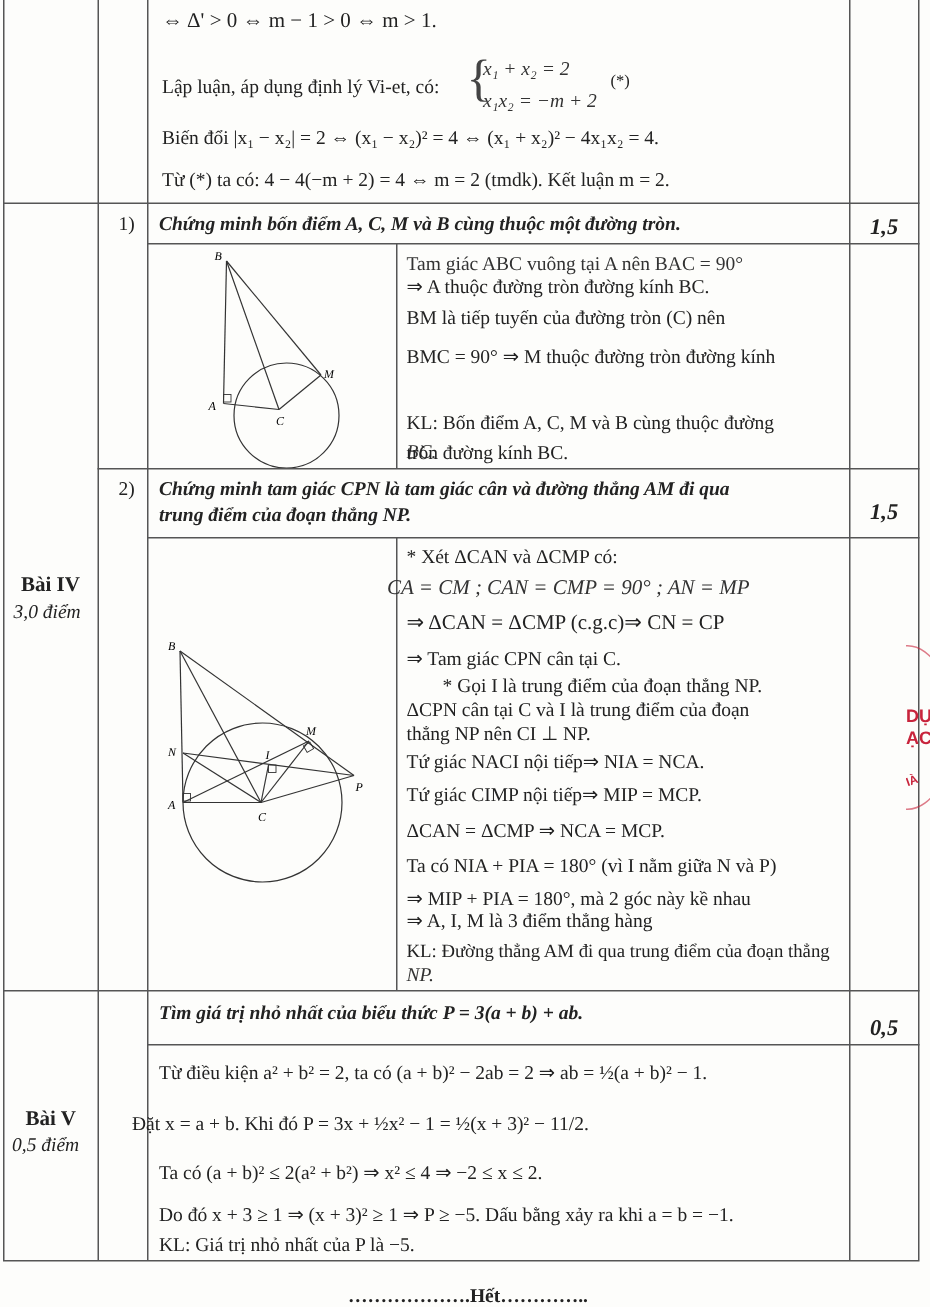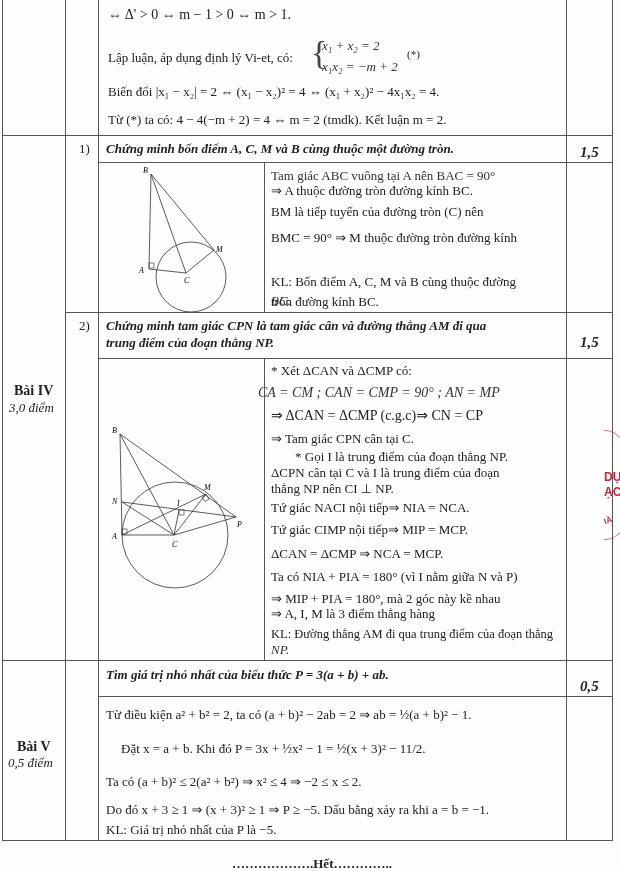--- a/index.html
+++ b/index.html
@@ -121,21 +121,21 @@
 <div class="t" style="left:271px;top:627px;font-size:12.5px;">KL: Đường thẳng AM đi qua trung điểm của đoạn thẳng</div>
 <div class="t m" style="left:271px;top:642px;">NP.</div>
 
 <div class="t b" style="left:17px;top:738px;font-size:14px;">Bài V</div>
 <div class="t it" style="left:8px;top:755px;">0,5 điểm</div>
 
 <div class="t bi" style="left:106px;top:667px;">Tìm giá trị nhỏ nhất của biểu thức P = 3(a + b) + ab.</div>
 <div class="t score" style="left:580px;top:677px;">0,5</div>
 
 <div class="t" style="left:106px;top:707px;">Từ điều kiện a² + b² = 2, ta có (a + b)² − 2ab = 2 ⇒ ab = ½(a + b)² − 1.</div>
-<div class="t" style="left:121px;top:741px;">Đặt x = a + b. Khi đó P = 3x + ½x² − 1 = ½(x + 3)² − 11/2.</div>
+<div class="t" style="left:88px;top:741px;">Đặt x = a + b. Khi đó P = 3x + ½x² − 1 = ½(x + 3)² − 11/2.</div>
 <div class="t" style="left:106px;top:774px;">Ta có (a + b)² ≤ 2(a² + b²) ⇒ x² ≤ 4 ⇒ −2 ≤ x ≤ 2.</div>
 <div class="t" style="left:106px;top:802px;">Do đó x + 3 ≥ 1 ⇒ (x + 3)² ≥ 1 ⇒ P ≥ −5. Dấu bằng xảy ra khi a = b = −1.</div>
 <div class="t" style="left:106px;top:822px;">KL: Giá trị nhỏ nhất của P là −5.</div>
 
 <div class="t" style="left:232px;top:856px;font-weight:bold;">……………….Hết…………..</div>
 
 <div class="stamp" style="left:604px;top:430px;width:16px;height:110px;overflow:hidden;">
   <div style="position:absolute;top:40px;left:0;font-size:12px;">DỤ</div>
   <div style="position:absolute;top:55px;left:0;font-size:12px;">ẠC</div>
   <div style="position:absolute;top:86px;left:0;font-size:8px;transform:rotate(-20deg);">IÀ</div>

